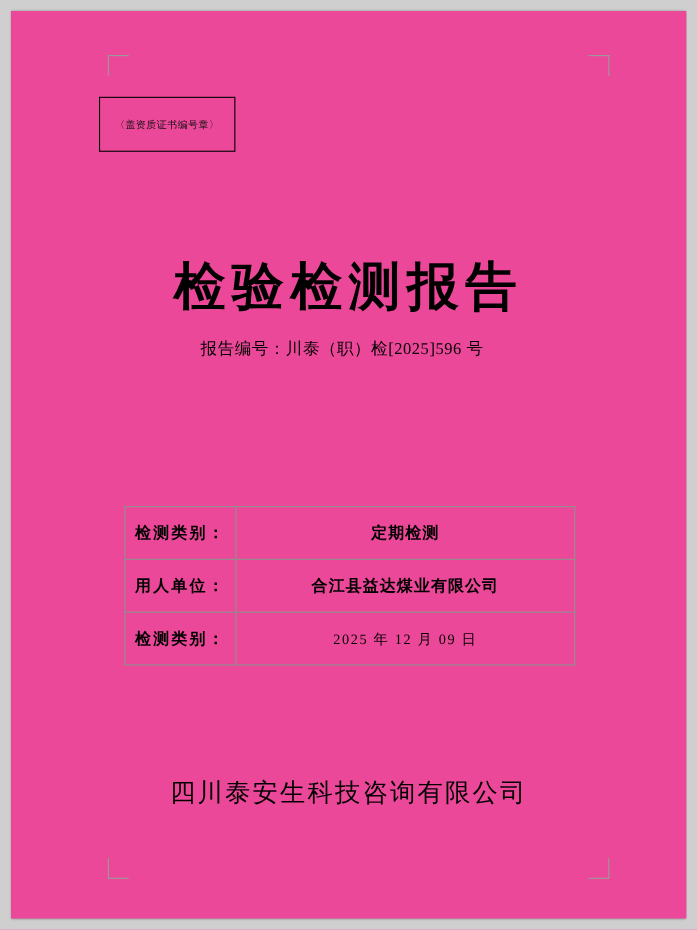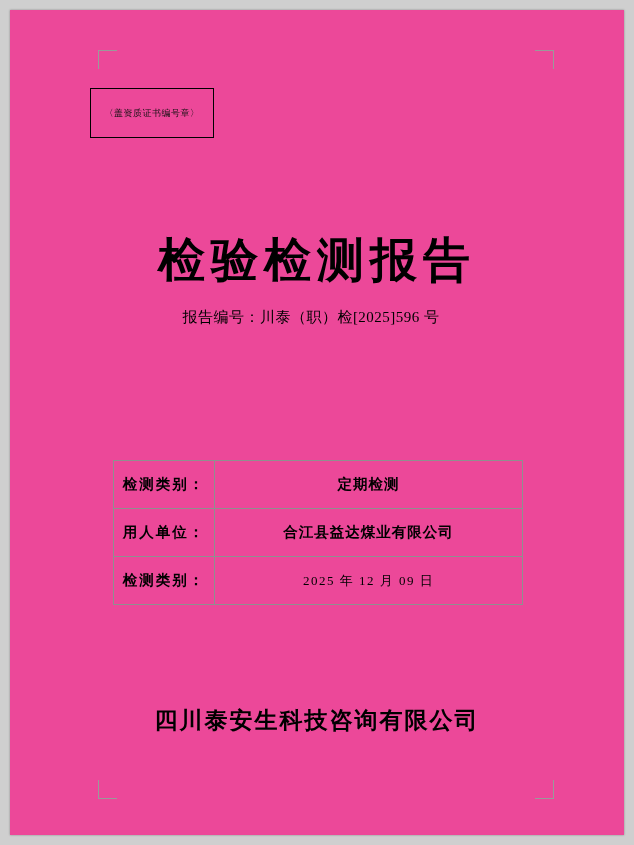--- a/index.html
+++ b/index.html
@@ -110,21 +110,21 @@
     font-size: 13px;
   }
 
   .company {
     position: absolute;
     left: 0;
     top: 695px;
     width: 614px;
     text-align: center;
     font-size: 23px;
-    font-weight: bold;
+    font-weight: normal;
     letter-spacing: 2px;
     color: #000;
   }
 </style>
 </head>
 <body>
 
 <div class="page">
 
   <div class="crop tl"></div>

